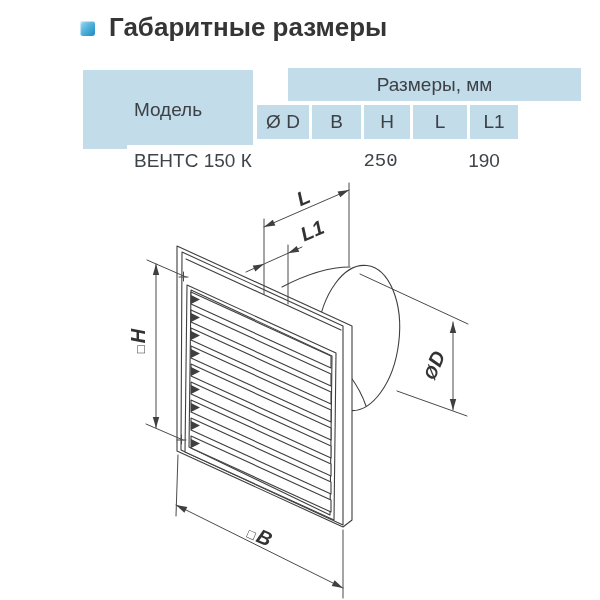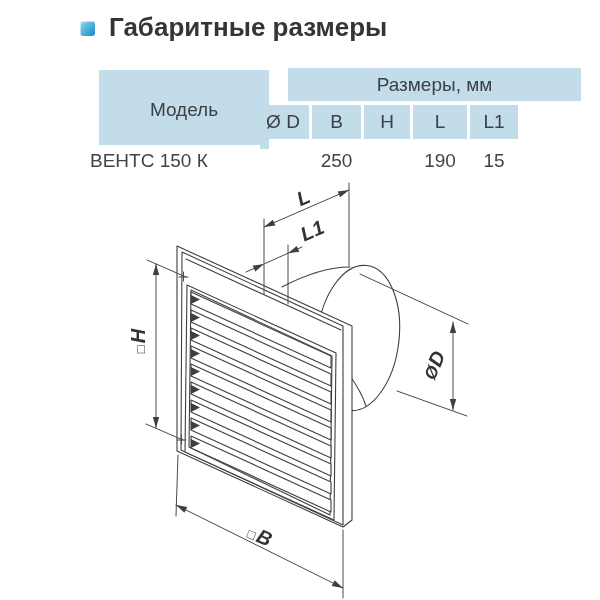--- a/index.html
+++ b/index.html
@@ -13,31 +13,31 @@
   .hdr{position:absolute;left:80px;top:12px;display:flex;align-items:center;}
   .bullet{
     width:15px;height:15px;border-radius:3px;margin-top:2px;
     background:linear-gradient(135deg,#9fd8ef 0%,#56b5dd 45%,#1b89c0 100%);
     box-shadow:inset 1px 1px 1px rgba(255,255,255,.6);
   }
   .title{margin-left:14px;font-size:26px;font-weight:bold;color:#353535;letter-spacing:0;}
   
   .tbl{position:absolute;left:83px;top:68px;width:435px;height:112px;font-size:19px;}
   .cell{position:absolute;background:#c3dcea;display:flex;align-items:center;justify-content:center;color:#3c4146;}
-  .plain{position:absolute;background:#ffffff;display:flex;align-items:center;justify-content:center;color:#3f4449;}
-  .c-model{left:16px;top:2px;width:170px;height:79px;}
+  .plain{position:absolute;background:#ffffff;display:flex;align-items:center;justify-content:center;color:#3f4449;margin-left:44px;}
+  .c-model{left:0;top:2px;width:170px;height:79px;}
   .c-dims{left:174px;top:0;width:293px;height:33px;margin-left:31px;}
   .c-col0{left:174px;top:37px;width:52px;height:34px;}
   .c-col1{left:229px;top:37px;width:49px;height:34px;}
   .c-col2{left:281px;top:37px;width:46px;height:34px;}
   .c-col3{left:330px;top:37px;width:54px;height:34px;}
   .c-col4{left:387px;top:37px;width:48px;height:34px;}
   .r-model{left:0;top:77px;width:170px;height:32px;justify-content:flex-start;padding-left:7px;}
   .r-v0{left:174px;top:77px;width:52px;height:32px;}
-  .r-v1{left:229px;top:77px;width:49px;height:32px;}
+  .r-v1{left:229px;top:77px;width:49px;height:32px;font-family:Liberation Mono, monospace;}
   .r-v2{left:281px;top:77px;width:46px;height:32px;}
   .r-v3{left:330px;top:77px;width:54px;height:32px;}
   .r-v4{left:387px;top:77px;width:48px;height:32px;}
   
   .draw{position:absolute;left:0;top:0;}
   .ln{stroke:#3f3f3f;stroke-width:1.1;fill:none;stroke-linejoin:round;stroke-linecap:round;}
   .lnf{stroke:#3f3f3f;stroke-width:1.1;fill:#ffffff;stroke-linejoin:round;}
   .dim{stroke:#4a4a4a;stroke-width:1;fill:none;stroke-linecap:round;}
   .arr{fill:#3f3f3f;stroke:none;}
   .cap{fill:#3f3f3f;stroke:none;}
@@ -58,21 +58,20 @@
   <div class="cell c-model">Модель</div>
   <div class="cell c-dims">Размеры, мм</div>
   <div class="cell c-col0">Ø D</div>
   <div class="cell c-col1">B</div>
   <div class="cell c-col2">H</div>
   <div class="cell c-col3">L</div>
   <div class="cell c-col4">L1</div>
   <div class="plain r-model">ВЕНТС 150 К</div>
   <div class="plain r-v1">250</div>
   <div class="plain r-v3">190</div>
-  <div class="plain r-v4">15</div>
 </div>
 
 <svg class="draw" width="600" height="600" viewBox="0 0 600 600">
 
   <g>
     <ellipse class="lnf" cx="358" cy="338" rx="41" ry="73" transform="rotate(7 358 338)"></ellipse>
     <path class="ln" d="M282,287 Q320,267 350,267"></path>
     <path class="ln" d="M350,376 Q361,391 366,406"></path>
   </g>
 

